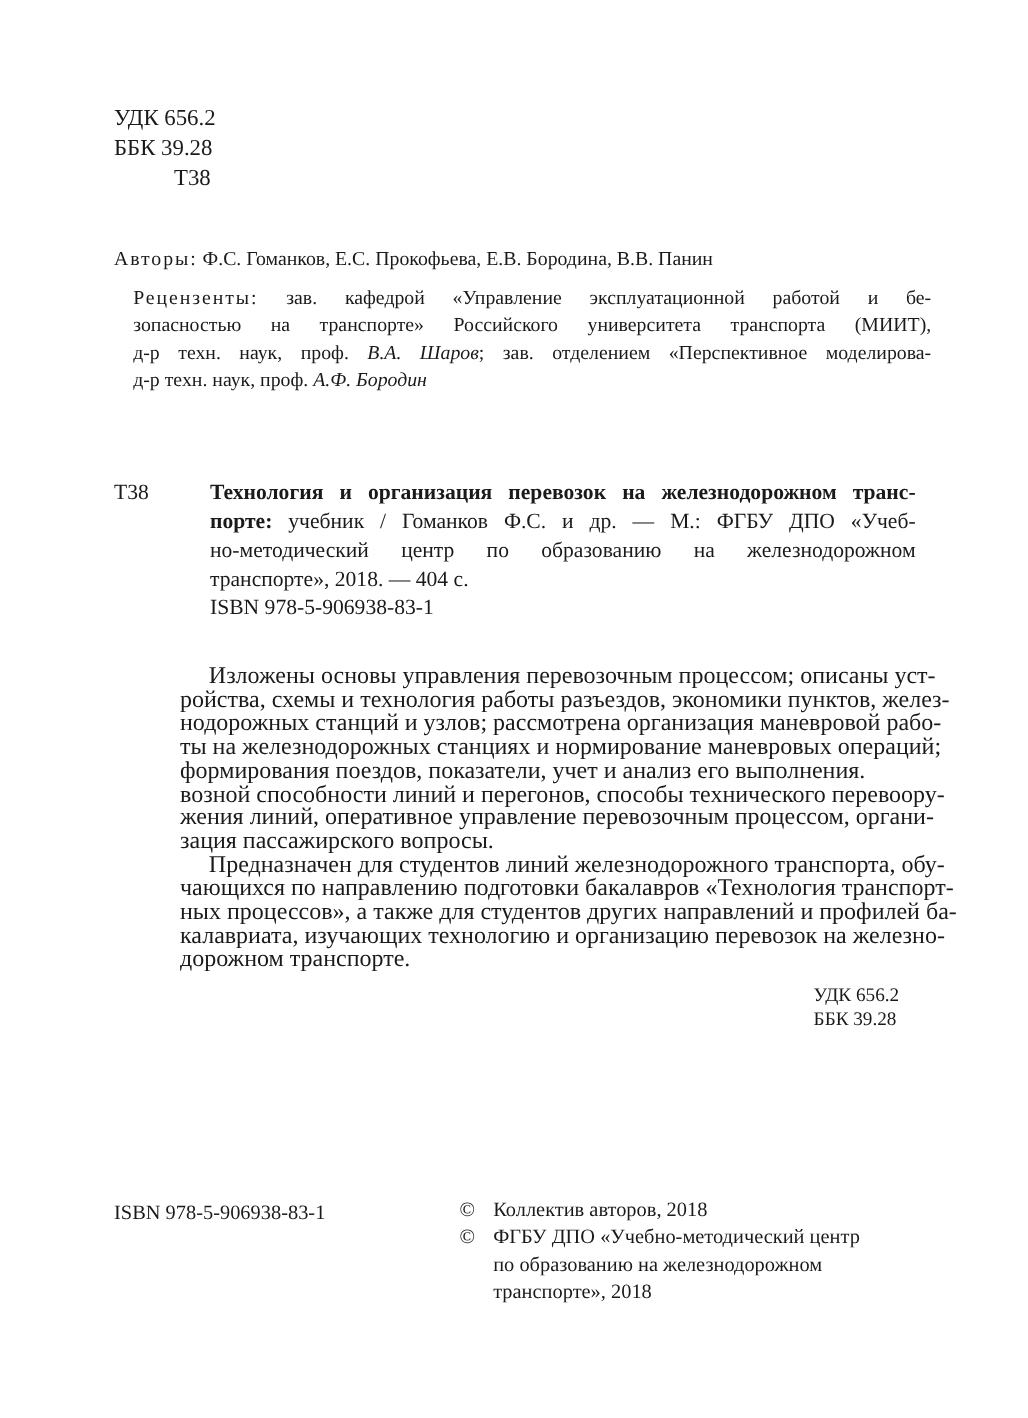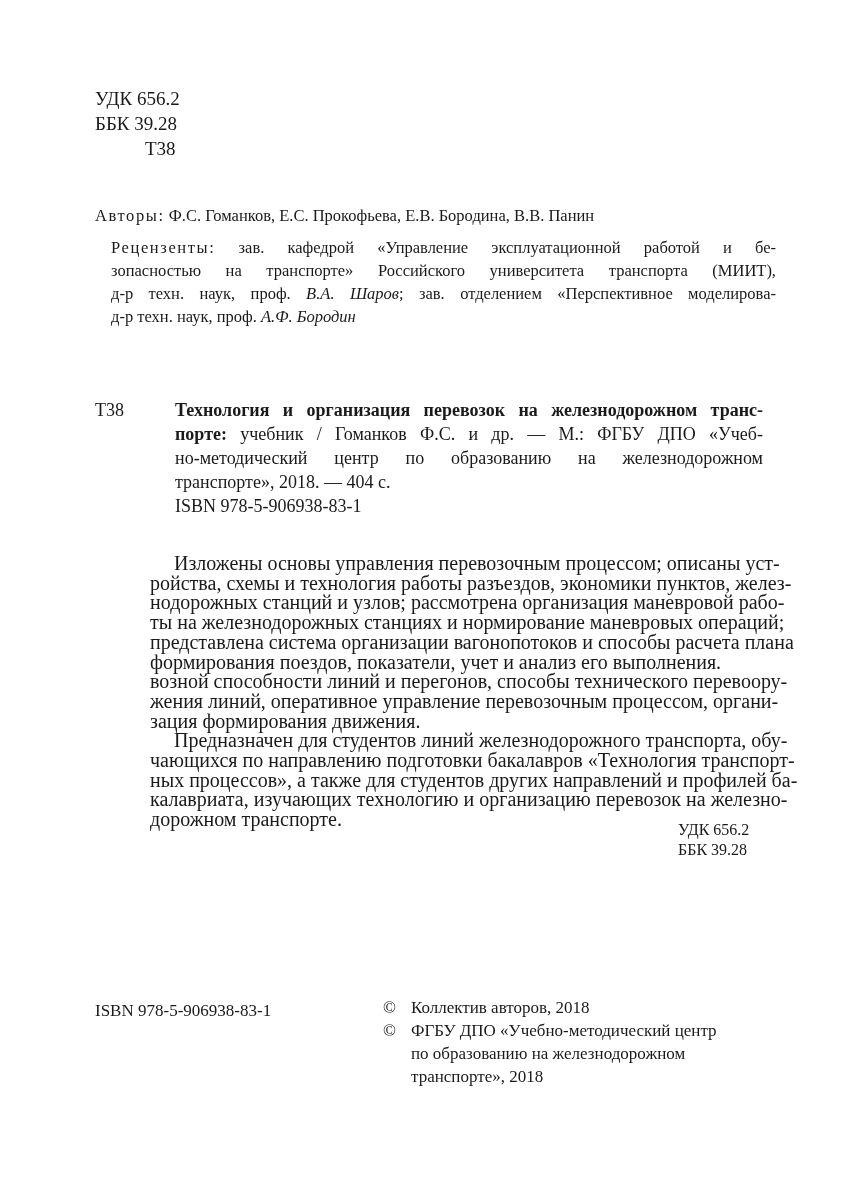--- a/index.html
+++ b/index.html
@@ -66,27 +66,26 @@
   <span class="line left">транспорте», 2018. — 404 с.</span>
   <span class="line left isbn">ISBN 978-5-906938-83-1</span>
 </div>
 
 <div class="abs annotation">
   <div class="para">
     <span class="line first">Изложены основы управления перевозочным процессом; описаны уст-</span>
     <span class="line">ройства, схемы и технология работы разъездов, экономики пунктов, желез-</span>
     <span class="line">нодорожных станций и узлов; рассмотрена организация маневровой рабо-</span>
     <span class="line">ты на железнодорожных станциях и нормирование маневровых операций;</span>
-    <span class="line">представлена система организации вагонопотоков и способы расчета плана</span>
     <span class="line last">формирования поездов, показатели, учет и анализ его выполнения.</span>
   </div>
   <div class="para">
     <span class="line">возной способности линий и перегонов, способы технического перевоору-</span>
     <span class="line">жения линий, оперативное управление перевозочным процессом, органи-</span>
-    <span class="line last">зация формирования движения.</span>
+    <span class="line last">зация пассажирского вопросы.</span>
   </div>
   <div class="para">
     <span class="line first">Предназначен для студентов линий железнодорожного транспорта, обу-</span>
     <span class="line">чающихся по направлению подготовки бакалавров «Технология транспорт-</span>
     <span class="line">ных процессов», а также для студентов других направлений и профилей ба-</span>
     <span class="line">калавриата, изучающих технологию и организацию перевозок на железно-</span>
     <span class="line last">дорожном транспорте.</span>
   </div>
 </div>
 

